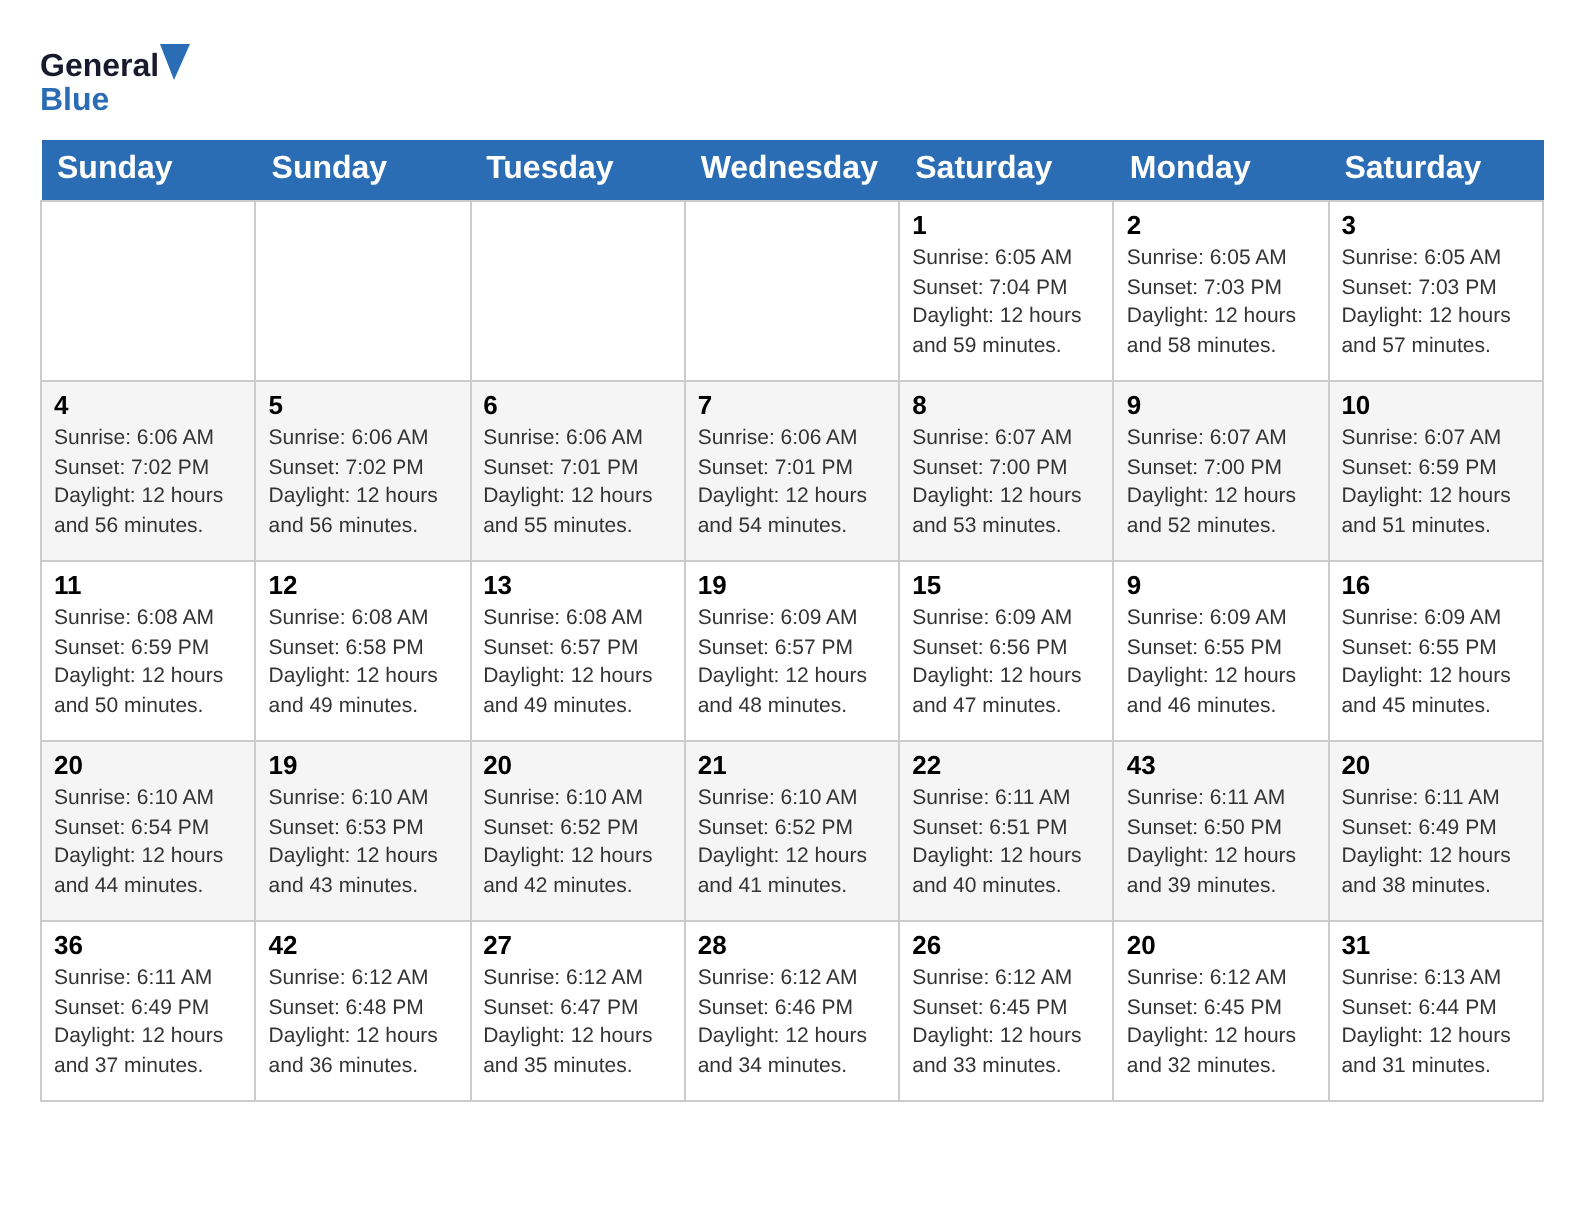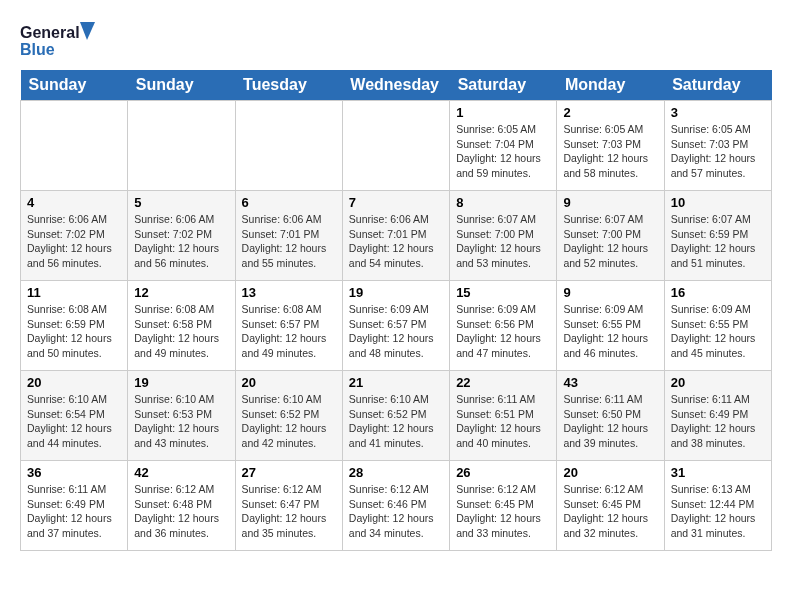--- a/index.html
+++ b/index.html
@@ -324,19 +324,19 @@
         <td>
           <span class="day-number">20</span>
           <div class="day-info" style="white-space: pre-line;">Sunrise: 6:12 AM
 Sunset: 6:45 PM
 Daylight: 12 hours
 and 32 minutes.</div>
         </td>
         <td>
           <span class="day-number">31</span>
           <div class="day-info" style="white-space: pre-line;">Sunrise: 6:13 AM
-Sunset: 12:44 PM
+Sunset: 6:44 PM
 Daylight: 12 hours
 and 31 minutes.</div>
         </td>
       </tr>
     </tbody>
 </table>
 
 </body></html>

